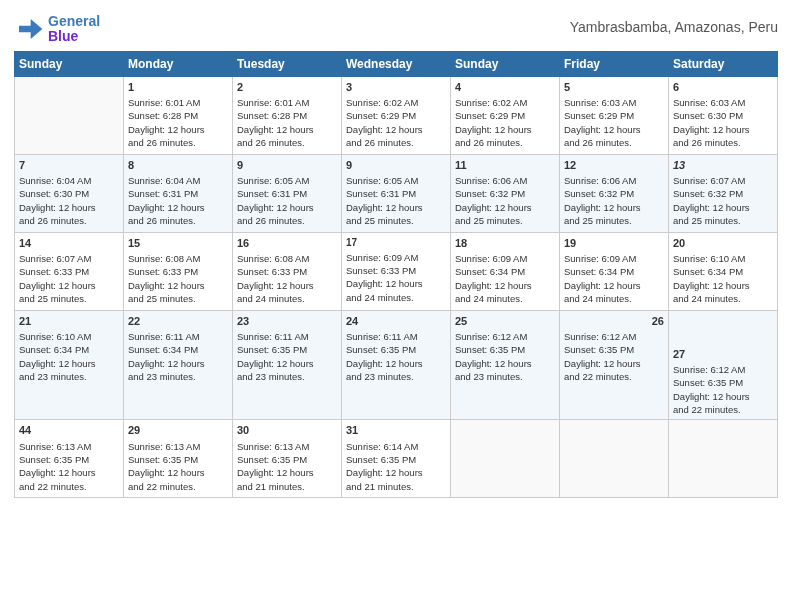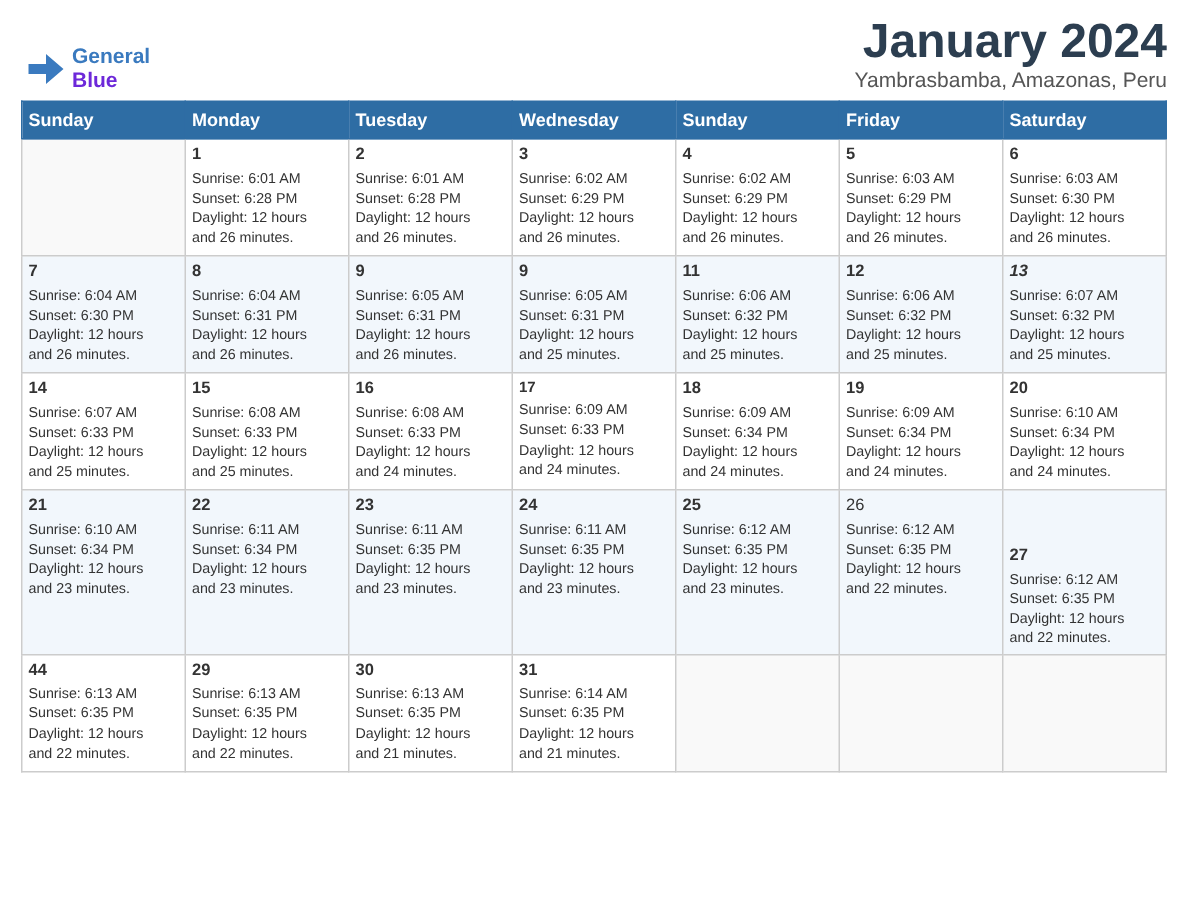--- a/index.html
+++ b/index.html
@@ -9,21 +9,21 @@
       font-family: Arial, sans-serif;
       background: #fff;
       overflow: hidden;
     }
     .container {
       width: 792px;
       padding: 10px 14px 6px 14px;
     }
     .header-row {
       display: flex;
-      align-items: flex-end;
+      align-items: center;
       justify-content: space-between;
       margin-bottom: 6px;
       gap: 17px;
     }
     .logo {
       display: flex;
       align-items: center;
       gap: 4px;
       margin-top: 4px;
     }
@@ -99,21 +99,20 @@
       <svg class="logo-icon" viewBox="0 0 36 36">
         <rect x="0" y="0" width="36" height="36" fill="white"></rect>
         <polygon points="20,6 34,18 20,30 20,22 6,22 6,14 20,14" fill="#3a7abf"></polygon>
       </svg>
       <div class="logo-text">
         <div><span>General</span></div>
         <div><span style="color:#6d28d9">Blue</span></div>
       </div>
     </div>
     <div class="title-block">
-      <div class="main-title">January 2024</div>
       <div class="subtitle">Yambrasbamba, Amazonas, Peru</div>
     </div>
   </div>
 
   <table>
     <thead>
       <tr>
       <th>Sunday</th>
           <th>Monday</th>
           <th>Tuesday</th>
@@ -301,21 +300,21 @@
 and 23 minutes.</div>
           </td>
           <td>
             <span class="cell-text" style="font-weight: bold; font-size: 11px; display: block; margin-bottom: 1px;">25</span>
             <div class="cell-text" style="white-space: pre-line;">Sunrise: 6:12 AM
 Sunset: 6:35 PM
 Daylight: 12 hours
 and 23 minutes.</div>
           </td>
           <td>
-            <span class="cell-text" style="font-weight: normal; font-size: 11px; display: block; margin-bottom: 1px;">26</span>
+            <span class="cell-text" style="font-weight: bold; font-size: 11px; display: block; margin-bottom: 1px; text-align: right;">26</span>
             <div class="cell-text" style="white-space: pre-line;">Sunrise: 6:12 AM
 Sunset: 6:35 PM
 Daylight: 12 hours
 and 22 minutes.</div>
           </td>
           <td>
             <span class="cell-text" style="font-weight: bold; font-size: 11px; display: block; margin-bottom: 1px; margin-top: 33px;">27</span>
             <div class="cell-text" style="white-space: pre-line;">Sunrise: 6:12 AM
 Sunset: 6:35 PM
 Daylight: 12 hours

